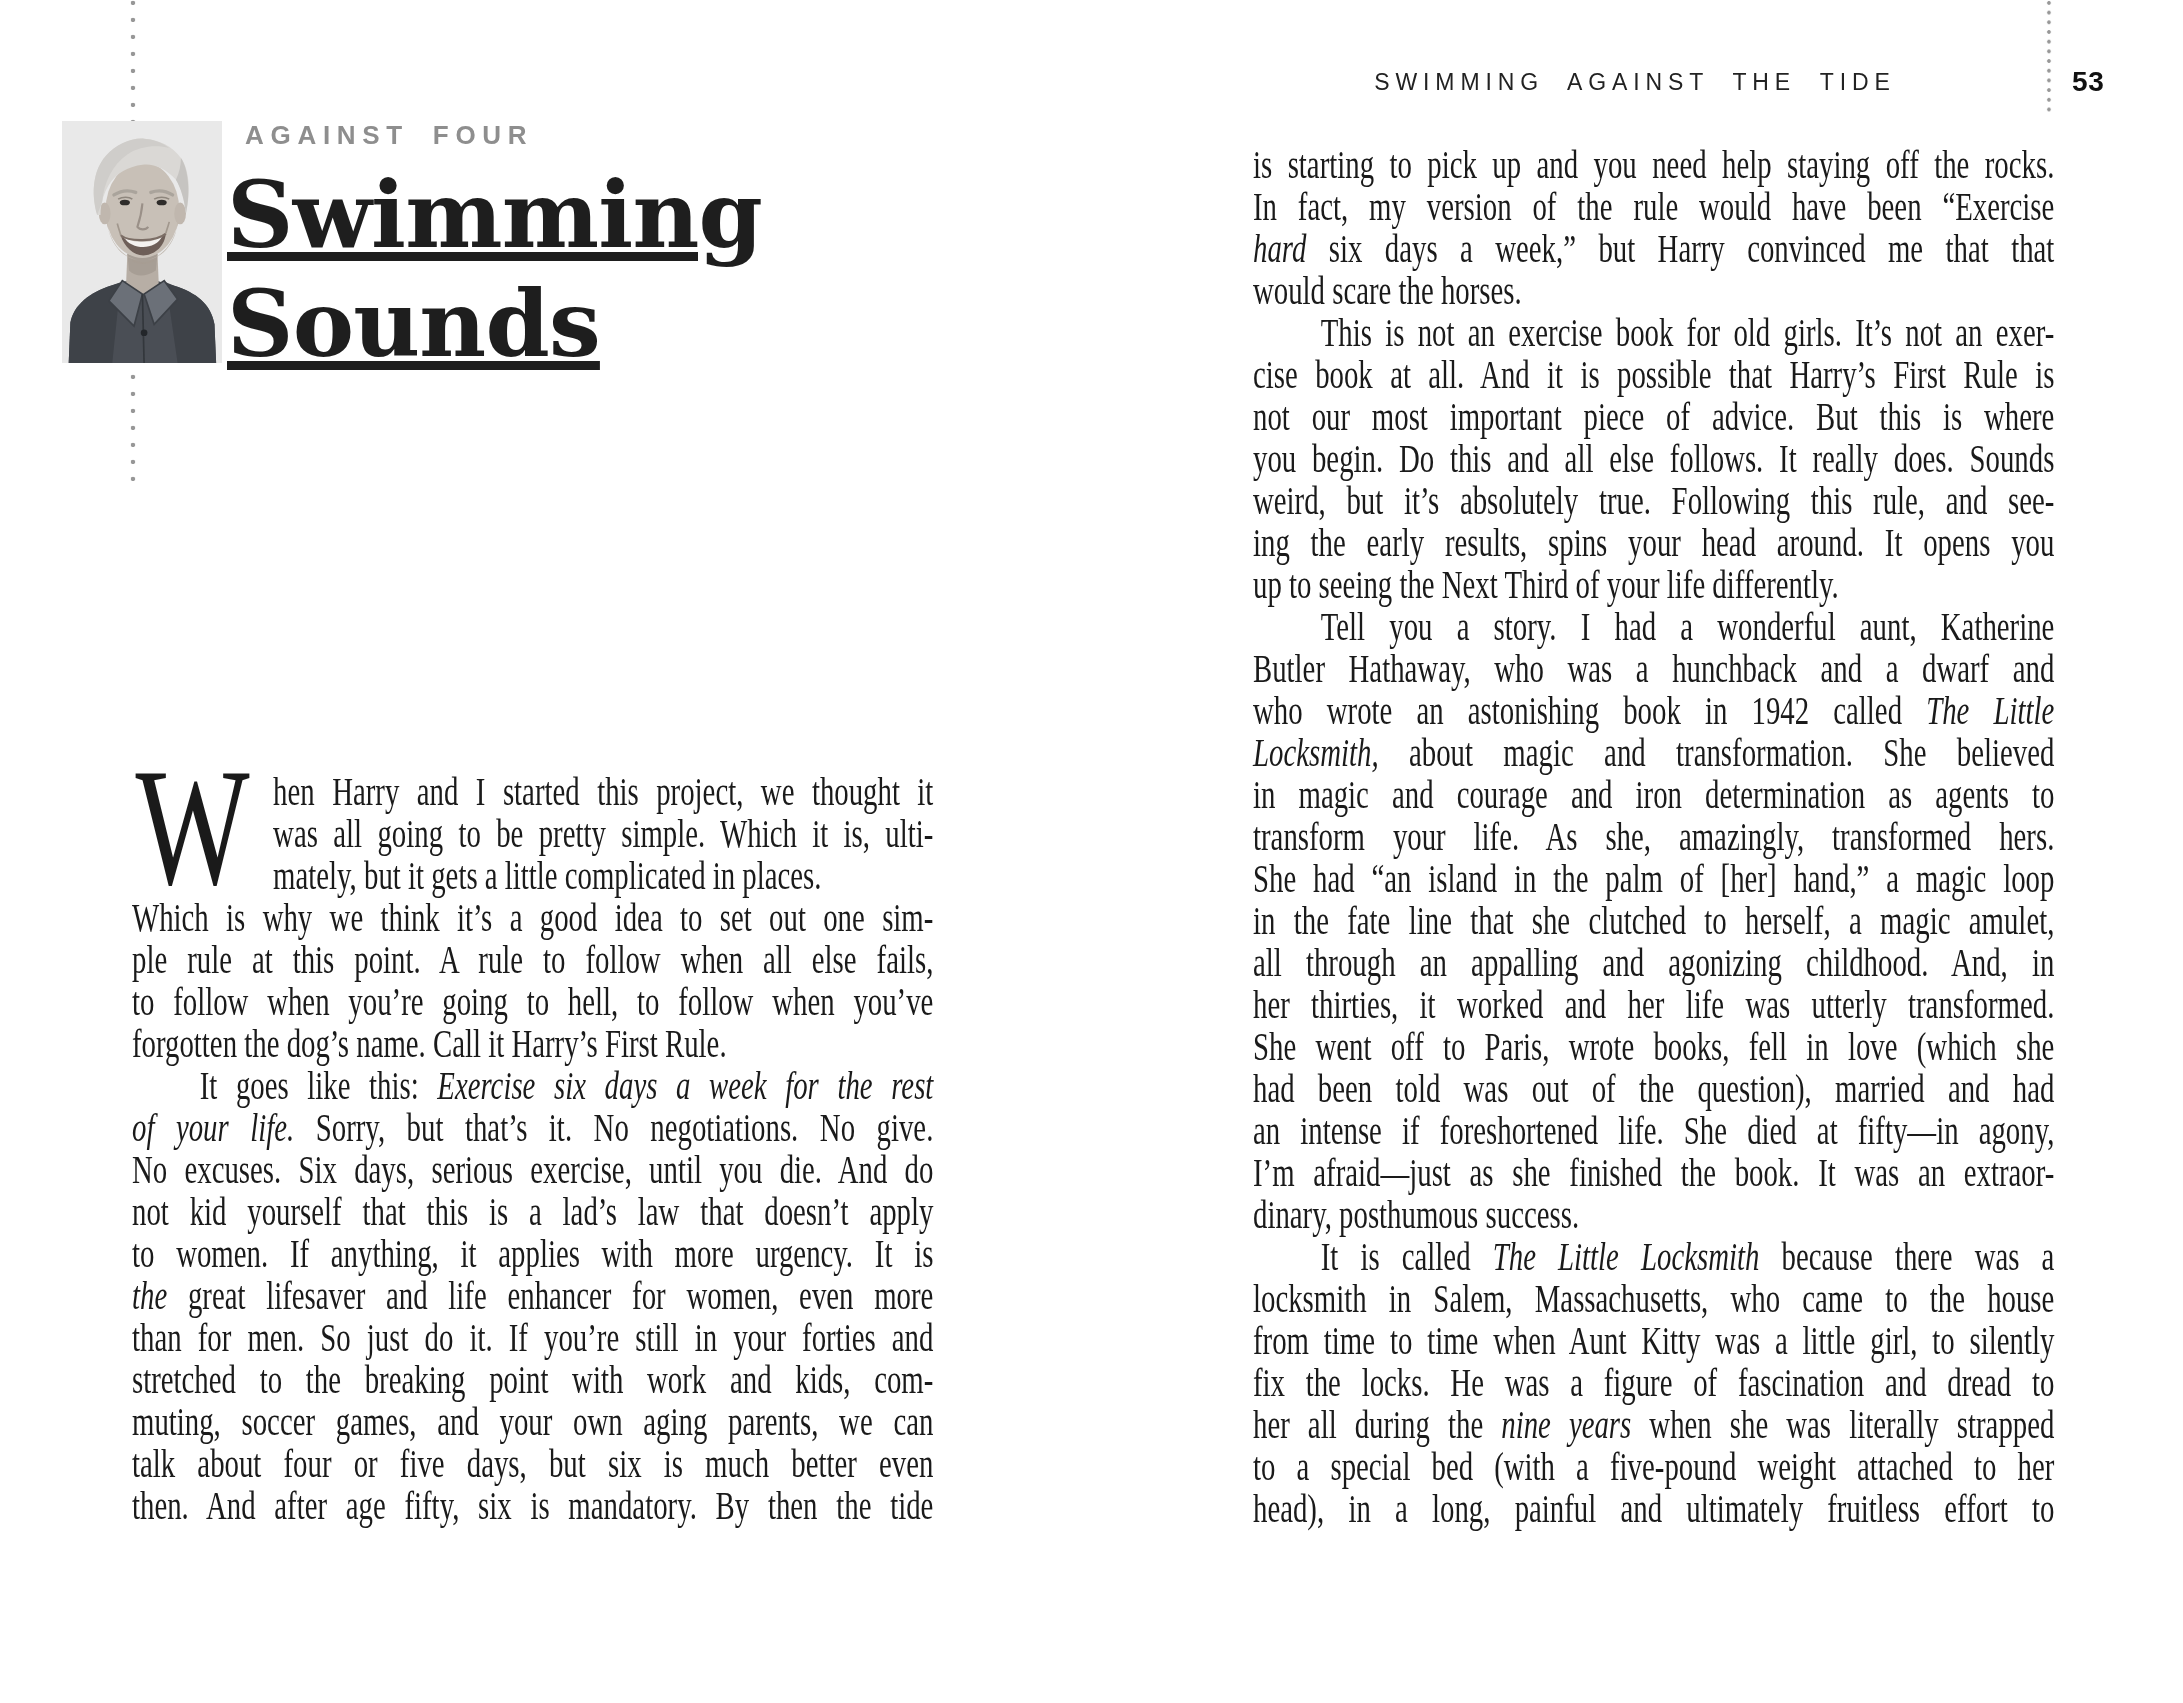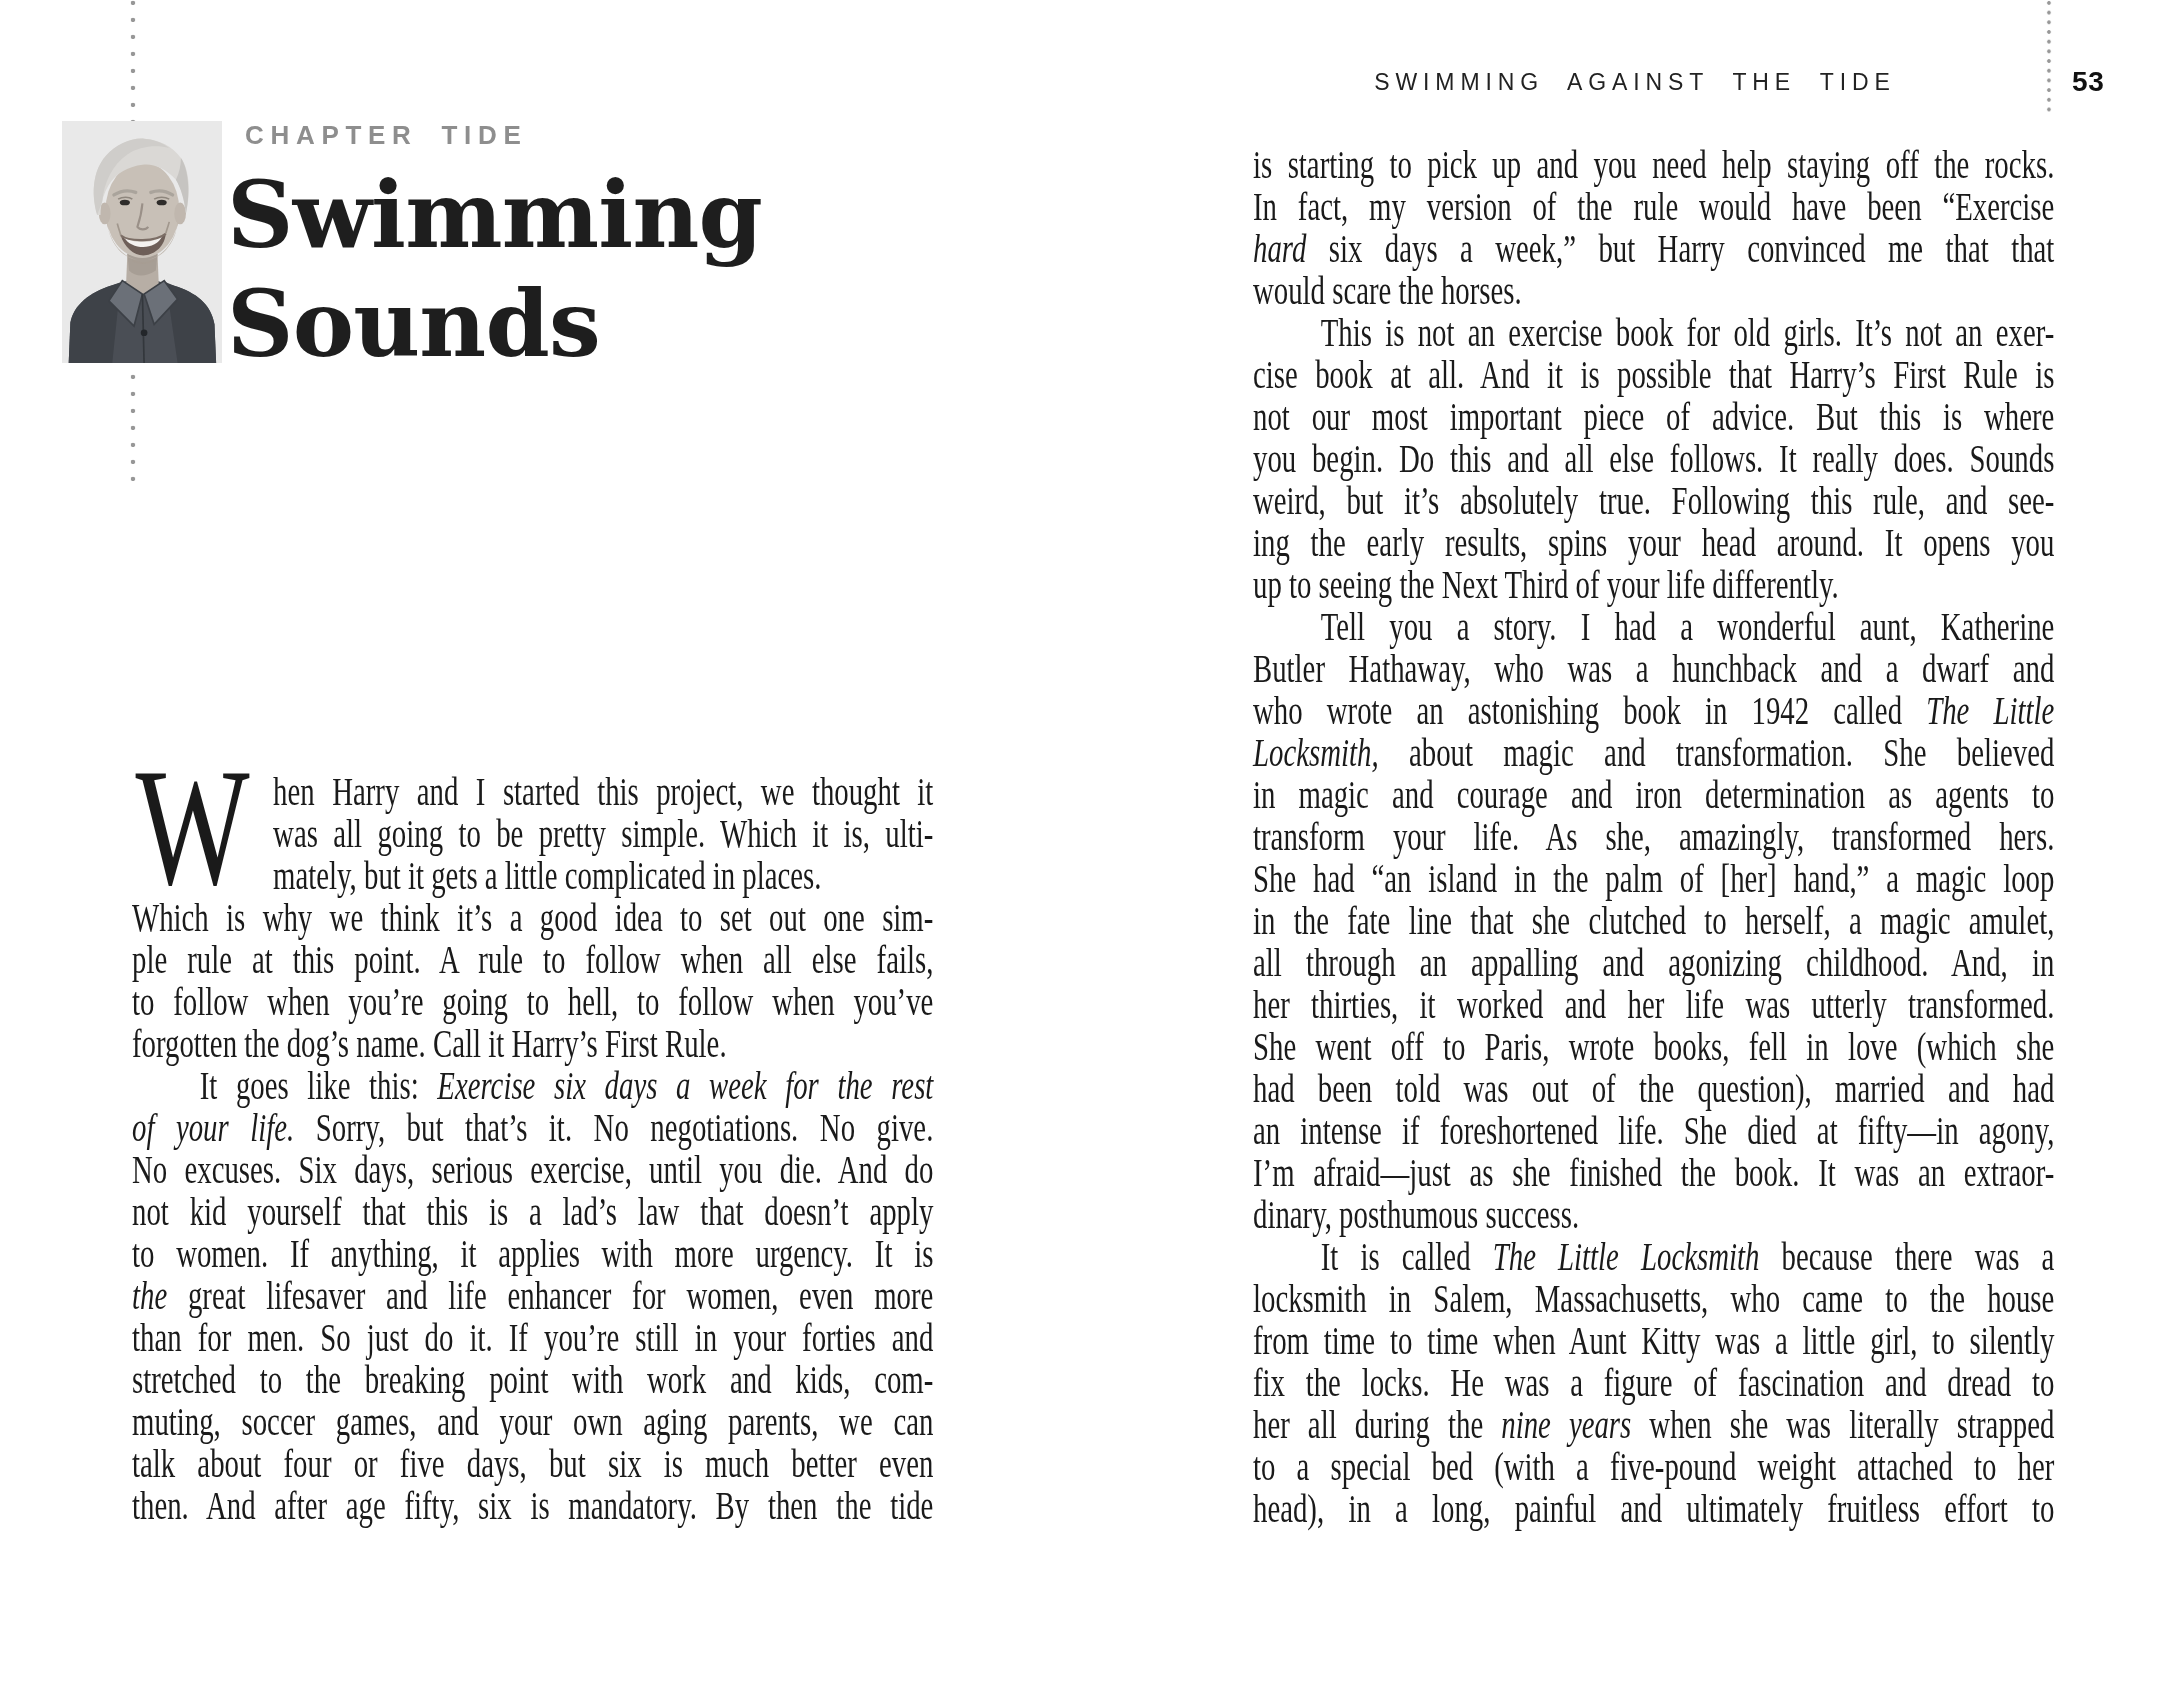--- a/index.html
+++ b/index.html
@@ -29,21 +29,21 @@
   
   .kicker{
     position:absolute; left:245px; top:120px;
     font-family:"Liberation Sans",sans-serif; font-weight:700; font-size:26px;
     letter-spacing:6.7px; word-spacing:10px; color:var(--kicker); white-space:nowrap;
   }
   
   .title{
     position:absolute; left:227px; top:161px; width:756px;
     font-family:"DejaVu Serif",serif; font-weight:700; font-size:92px; line-height:109px;
-    color:var(--title); letter-spacing:-0.8px;
+    color:var(--title); letter-spacing:-0.8px;text-decoration:underline;
   }
   .title .tl{display:block;}
   
   .runhead{
     position:absolute; left:1243px; top:69px; width:784px; text-align:center;
     font-family:"Liberation Sans",sans-serif; font-weight:400; font-size:23px;
     letter-spacing:5.9px; word-spacing:11.8px; color:var(--runhead); white-space:nowrap;
   }
   .pagenum{
     position:absolute; left:2072px; top:66px;
@@ -114,21 +114,21 @@
       <path d="M70,136 C80,148 112,148 124,134 C122,152 108,160 97,160 C86,160 74,150 70,136 Z" fill="#6e5f58"></path>
       <path d="M74,138 C84,146 110,146 120,136 C116,146 106,150 97,150 C88,150 78,146 74,138 Z" fill="#f4f2ef"></path>
       <path d="M70,136 C80,144 112,144 124,134" stroke="#7c6e66" stroke-width="2.5" fill="none"></path>
 
       <path d="M66,122 C68,130 70,134 70,136" stroke="#a1978d" stroke-width="2" fill="none"></path>
       <path d="M128,120 C126,128 124,132 124,134" stroke="#a1978d" stroke-width="2" fill="none"></path>
       <path d="M84,166 C92,170 102,170 110,166" stroke="#a79d93" stroke-width="2" fill="none"></path>
     </svg>
   </div>
 
-  <div class="kicker">CHAPTER TIDE</div>
+  <div class="kicker">AGAINST FOUR</div>
   <h1 class="title" style="margin:0;">
     <span class="tl">Swimming</span>
     <span class="tl">Sounds</span>
   </h1>
 
   <div class="runhead">SWIMMING AGAINST THE TIDE</div>
   <div class="pagenum">53</div>
 
   <div class="col left">
     <span class="dropcap">W</span>

